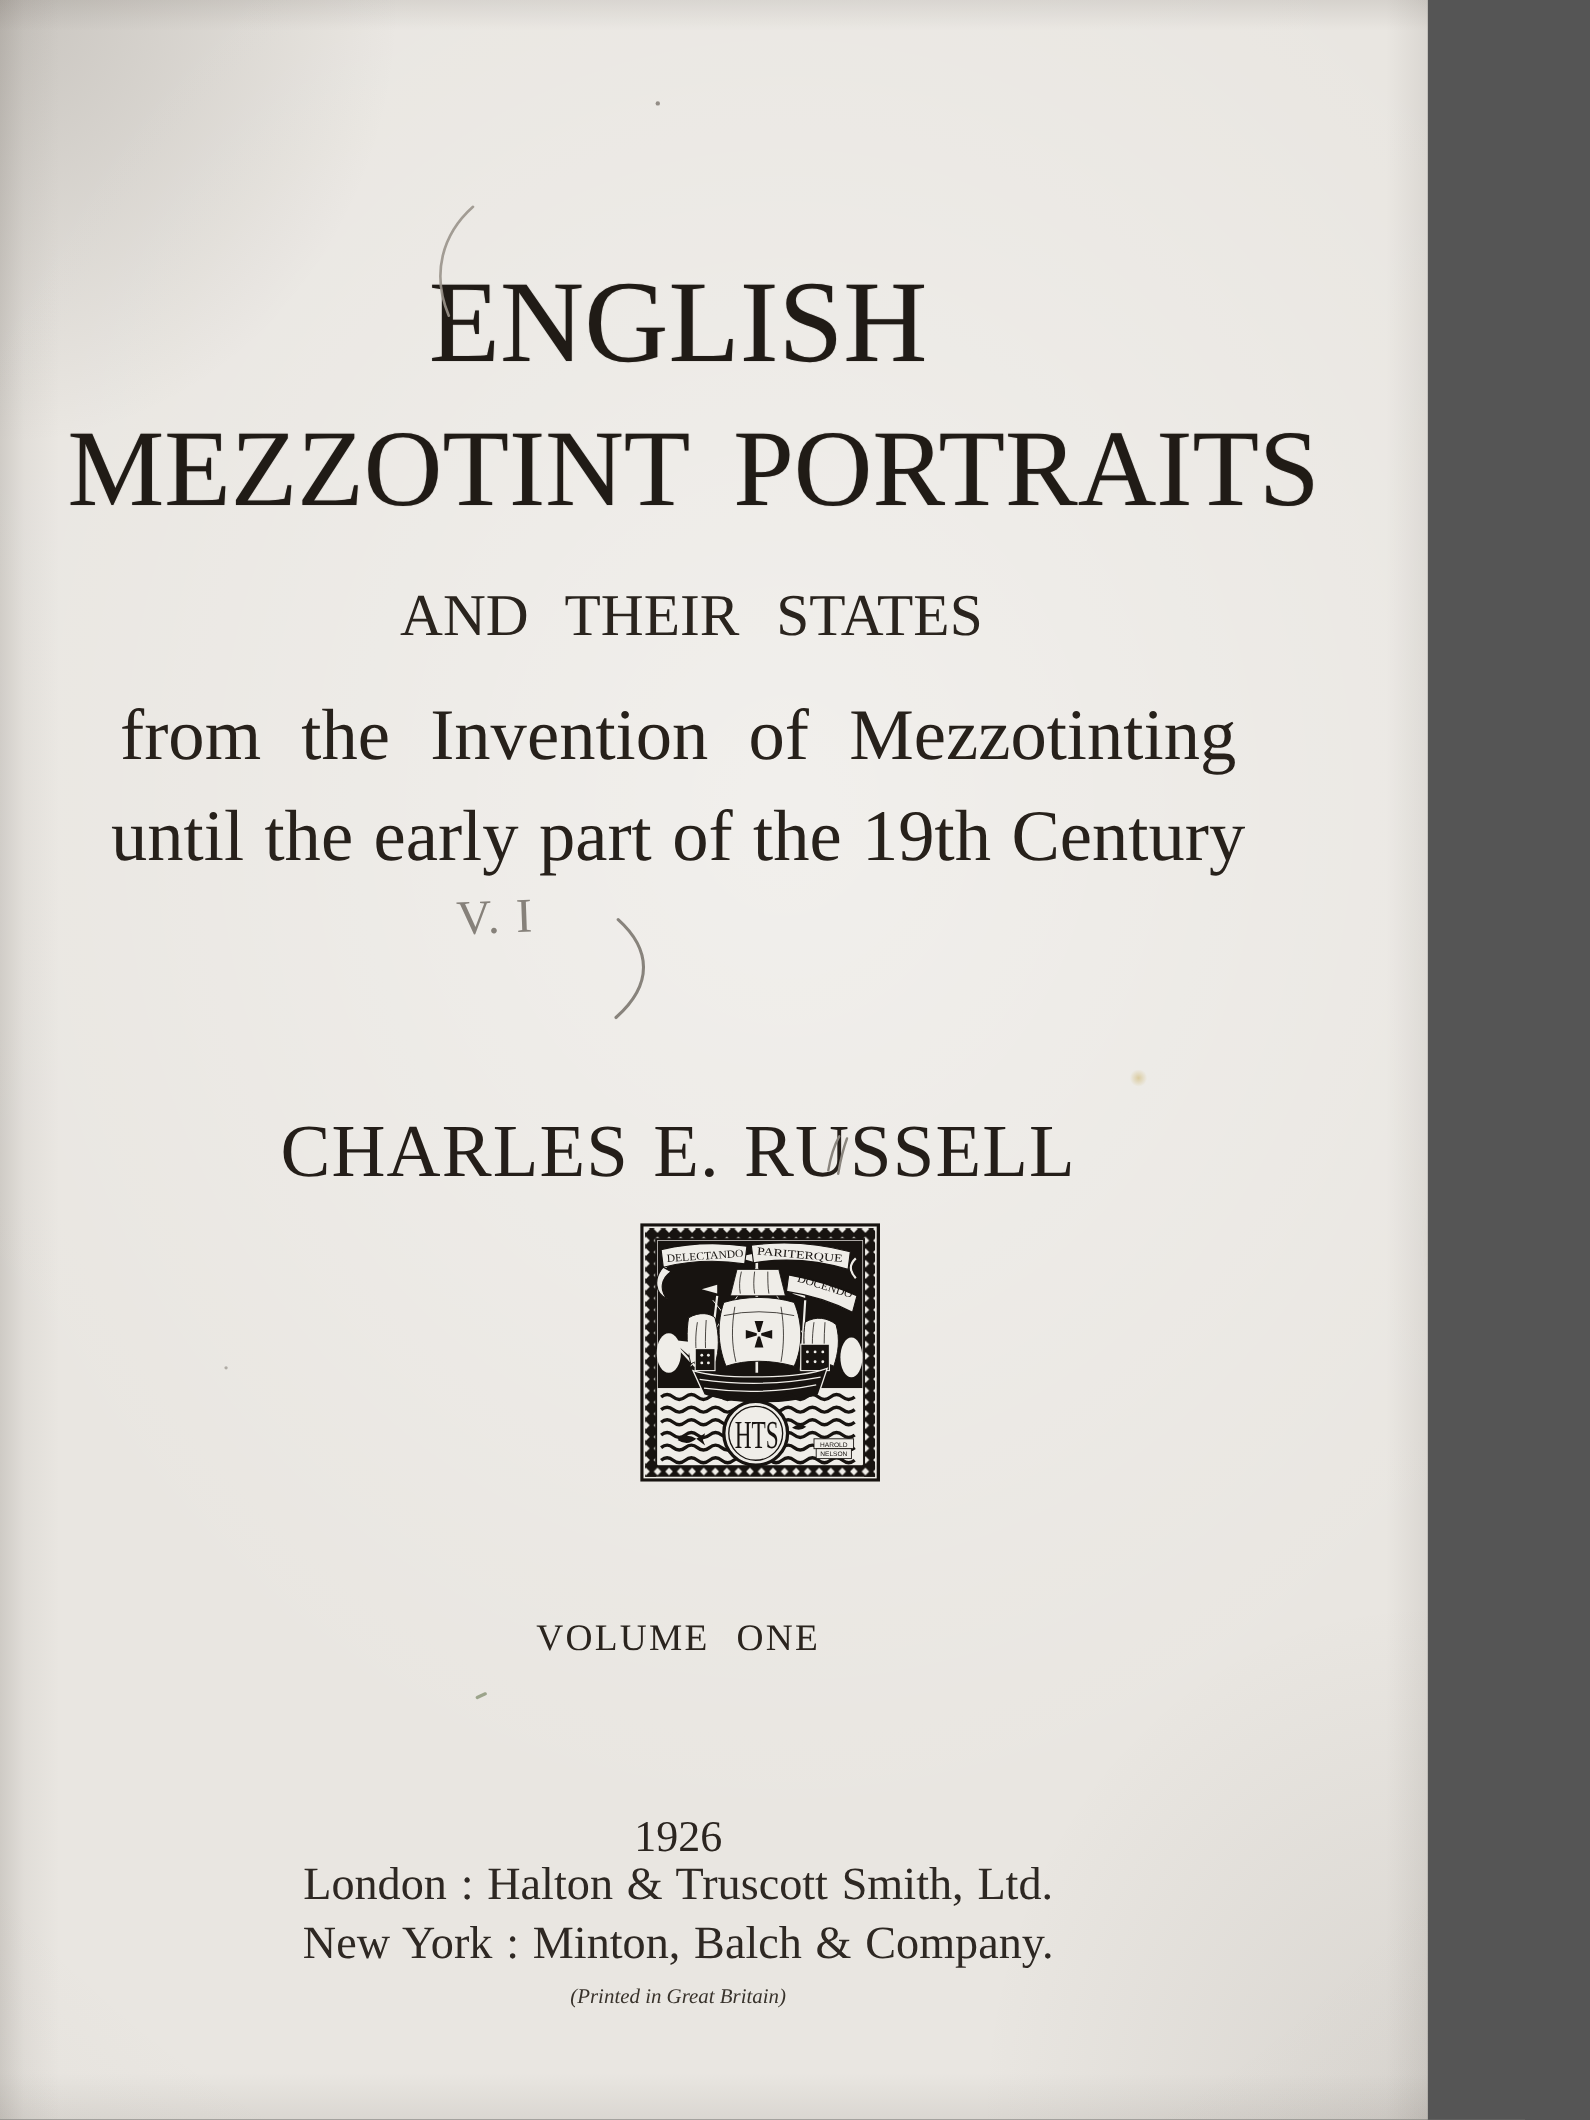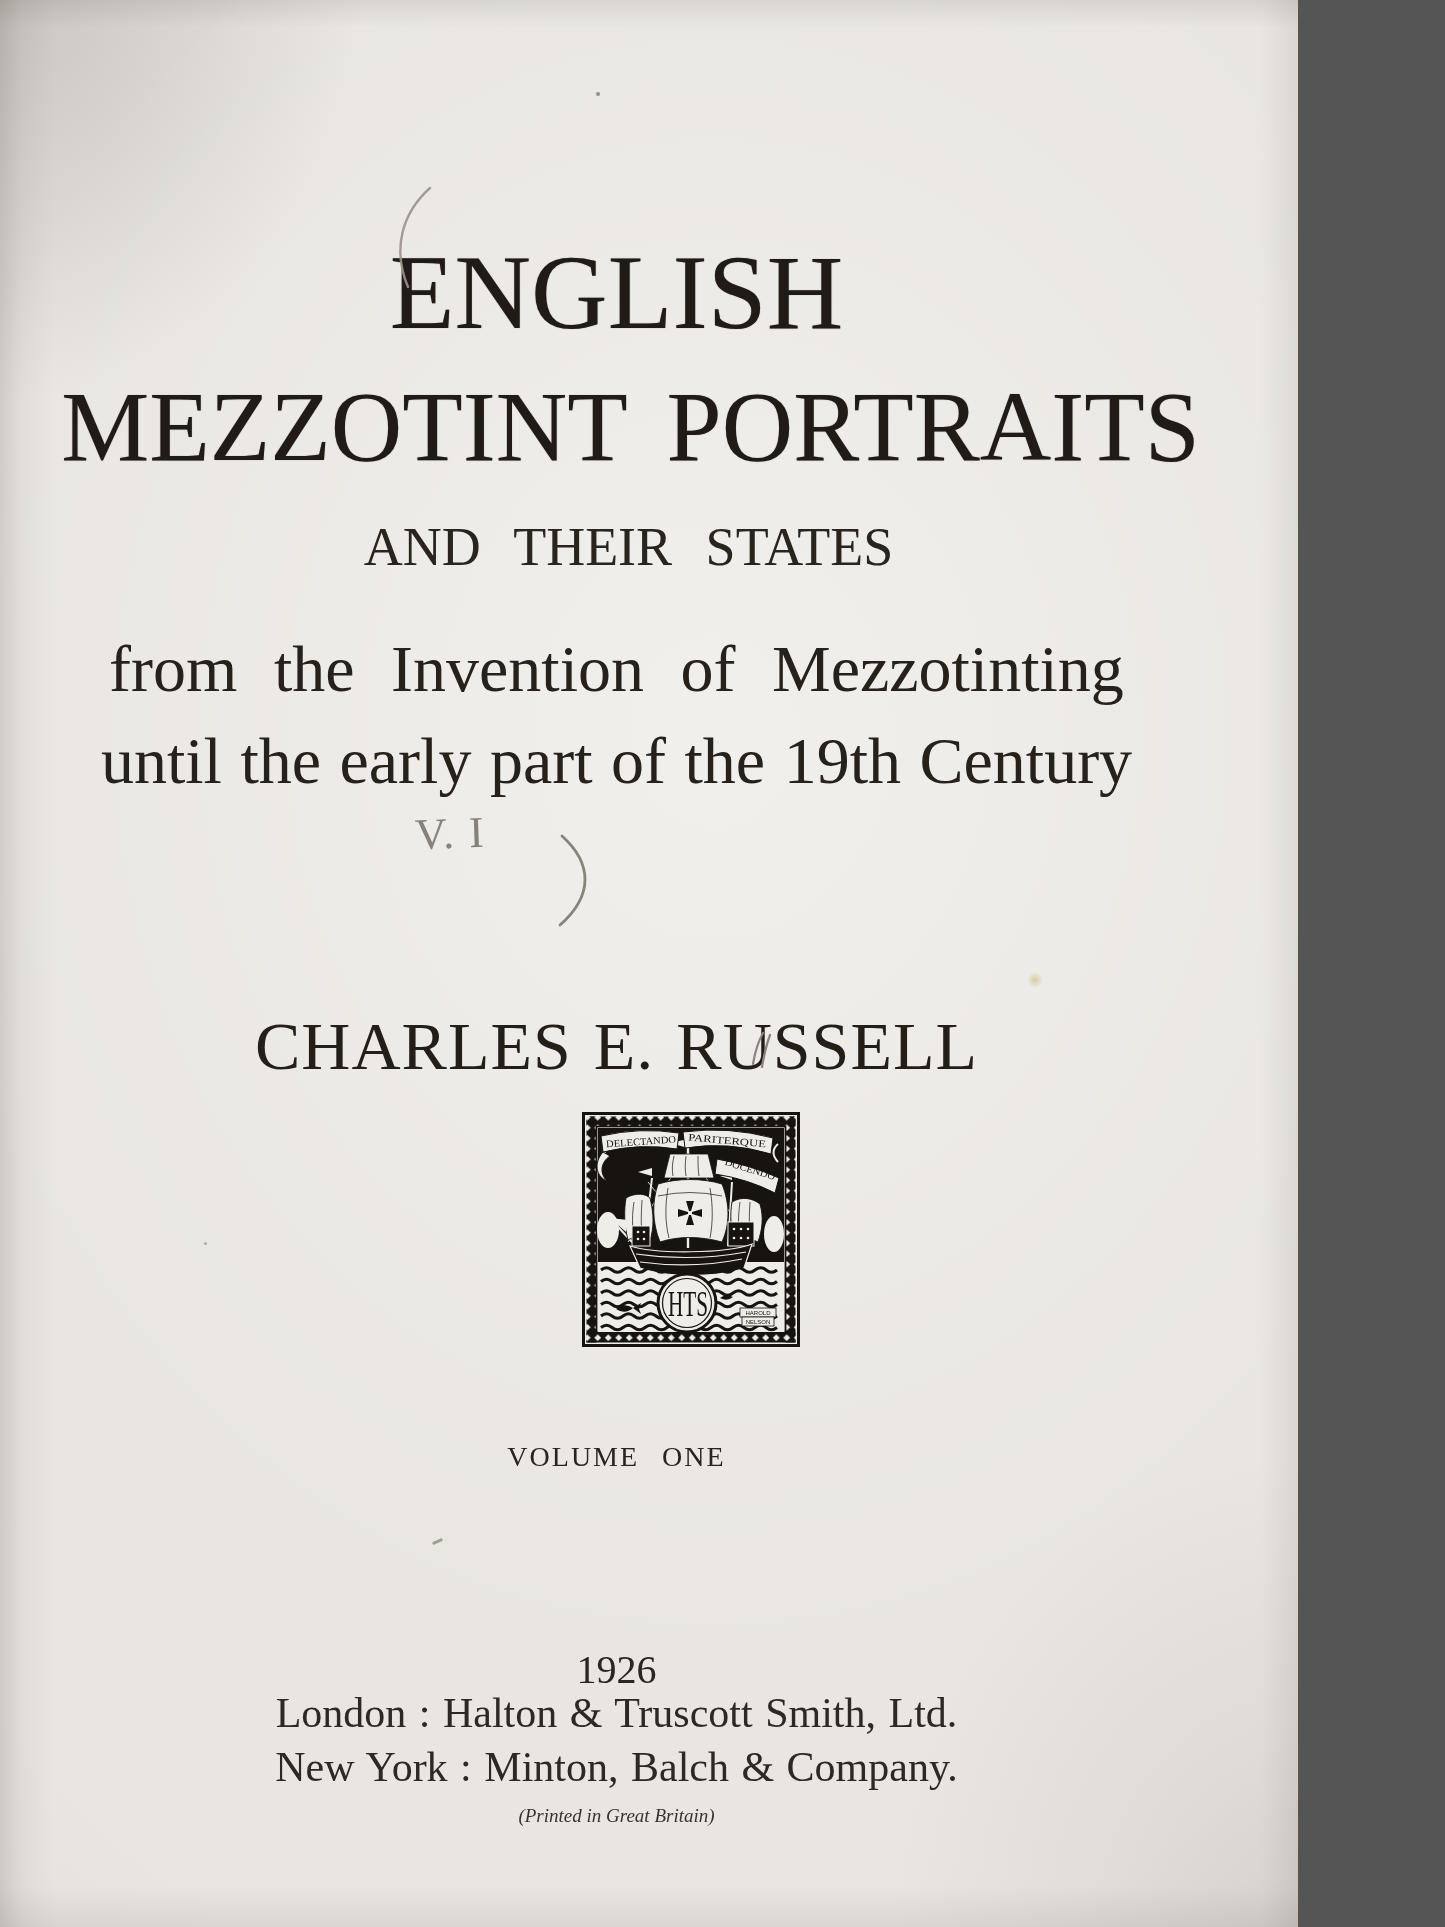--- a/index.html
+++ b/index.html
@@ -16,26 +16,26 @@
       linear-gradient(180deg, rgba(86,78,70,.13) 0px, rgba(0,0,0,0) 28px),
       linear-gradient(0deg, rgba(86,78,70,.10) 0px, rgba(0,0,0,0) 42px),
       radial-gradient(40% 30% at 0% 0%, rgba(70,62,54,.20), rgba(0,0,0,0) 70%),
       radial-gradient(45% 35% at 100% 100%, rgba(70,62,54,.10), rgba(0,0,0,0) 70%),
       radial-gradient(120% 100% at 50% 45%, rgba(0,0,0,0) 60%, rgba(86,78,70,.10) 100%);
   }
   .pageband { position:absolute; left:0; right:65px; top:0; bottom:0; text-align:center; color:#2b2520; }
   .line { position:absolute; left:0; right:0; line-height:1; white-space:nowrap; }
   .l-title1 { top:240px; font-size:106px; color:#201b16; text-shadow:0 0 1px rgba(40,32,25,.45); }
   .l-title2 { top:377px; font-size:99px;  word-spacing:16px; color:#201b16; text-shadow:0 0 1px rgba(40,32,25,.45);padding-left:28px; }
-  .l-sub    { top:520px; font-size:54px;  word-spacing:20px; color:#2a241e;padding-left:24px; }
+  .l-sub    { top:532px; font-size:54px;  word-spacing:20px; color:#2a241e;padding-left:24px; }
   .l-tag1   { top:636px; font-size:66px;  word-spacing:20px; color:#27211b; }
   .l-tag2   { top:728px; font-size:66px;  word-spacing:2px;  color:#27211b; }
   .l-by     { top:886px; font-size:52px;  font-style:italic; color:#2a241e; }
   .l-author { top:1012px; font-size:68px;  word-spacing:4px; letter-spacing:1px; color:#241e19; }
-  .l-volume { top:1443px; font-size:28px; letter-spacing:2px; word-spacing:14px; color:#2a241e; }
+  .l-volume { top:1473px; font-size:34px; letter-spacing:2px; word-spacing:14px; color:#2a241e; }
   .l-year   { top:1650px; font-size:40px; color:#2b2520; }
   .l-imp1   { top:1692px; font-size:42px; word-spacing:2px; color:#2e2823; }
   .l-imp2   { top:1746px; font-size:42px; word-spacing:2px; color:#2e2823; }
   .l-note   { top:1806px; font-size:19px; font-style:italic; color:#38322b; }
 
   .pencil-note {
     position:absolute; left:415px; top:812px;
     font-size:44px; letter-spacing:2px; color:#86817a;
     transform:rotate(-2deg); line-height:1; white-space:nowrap;
   }

